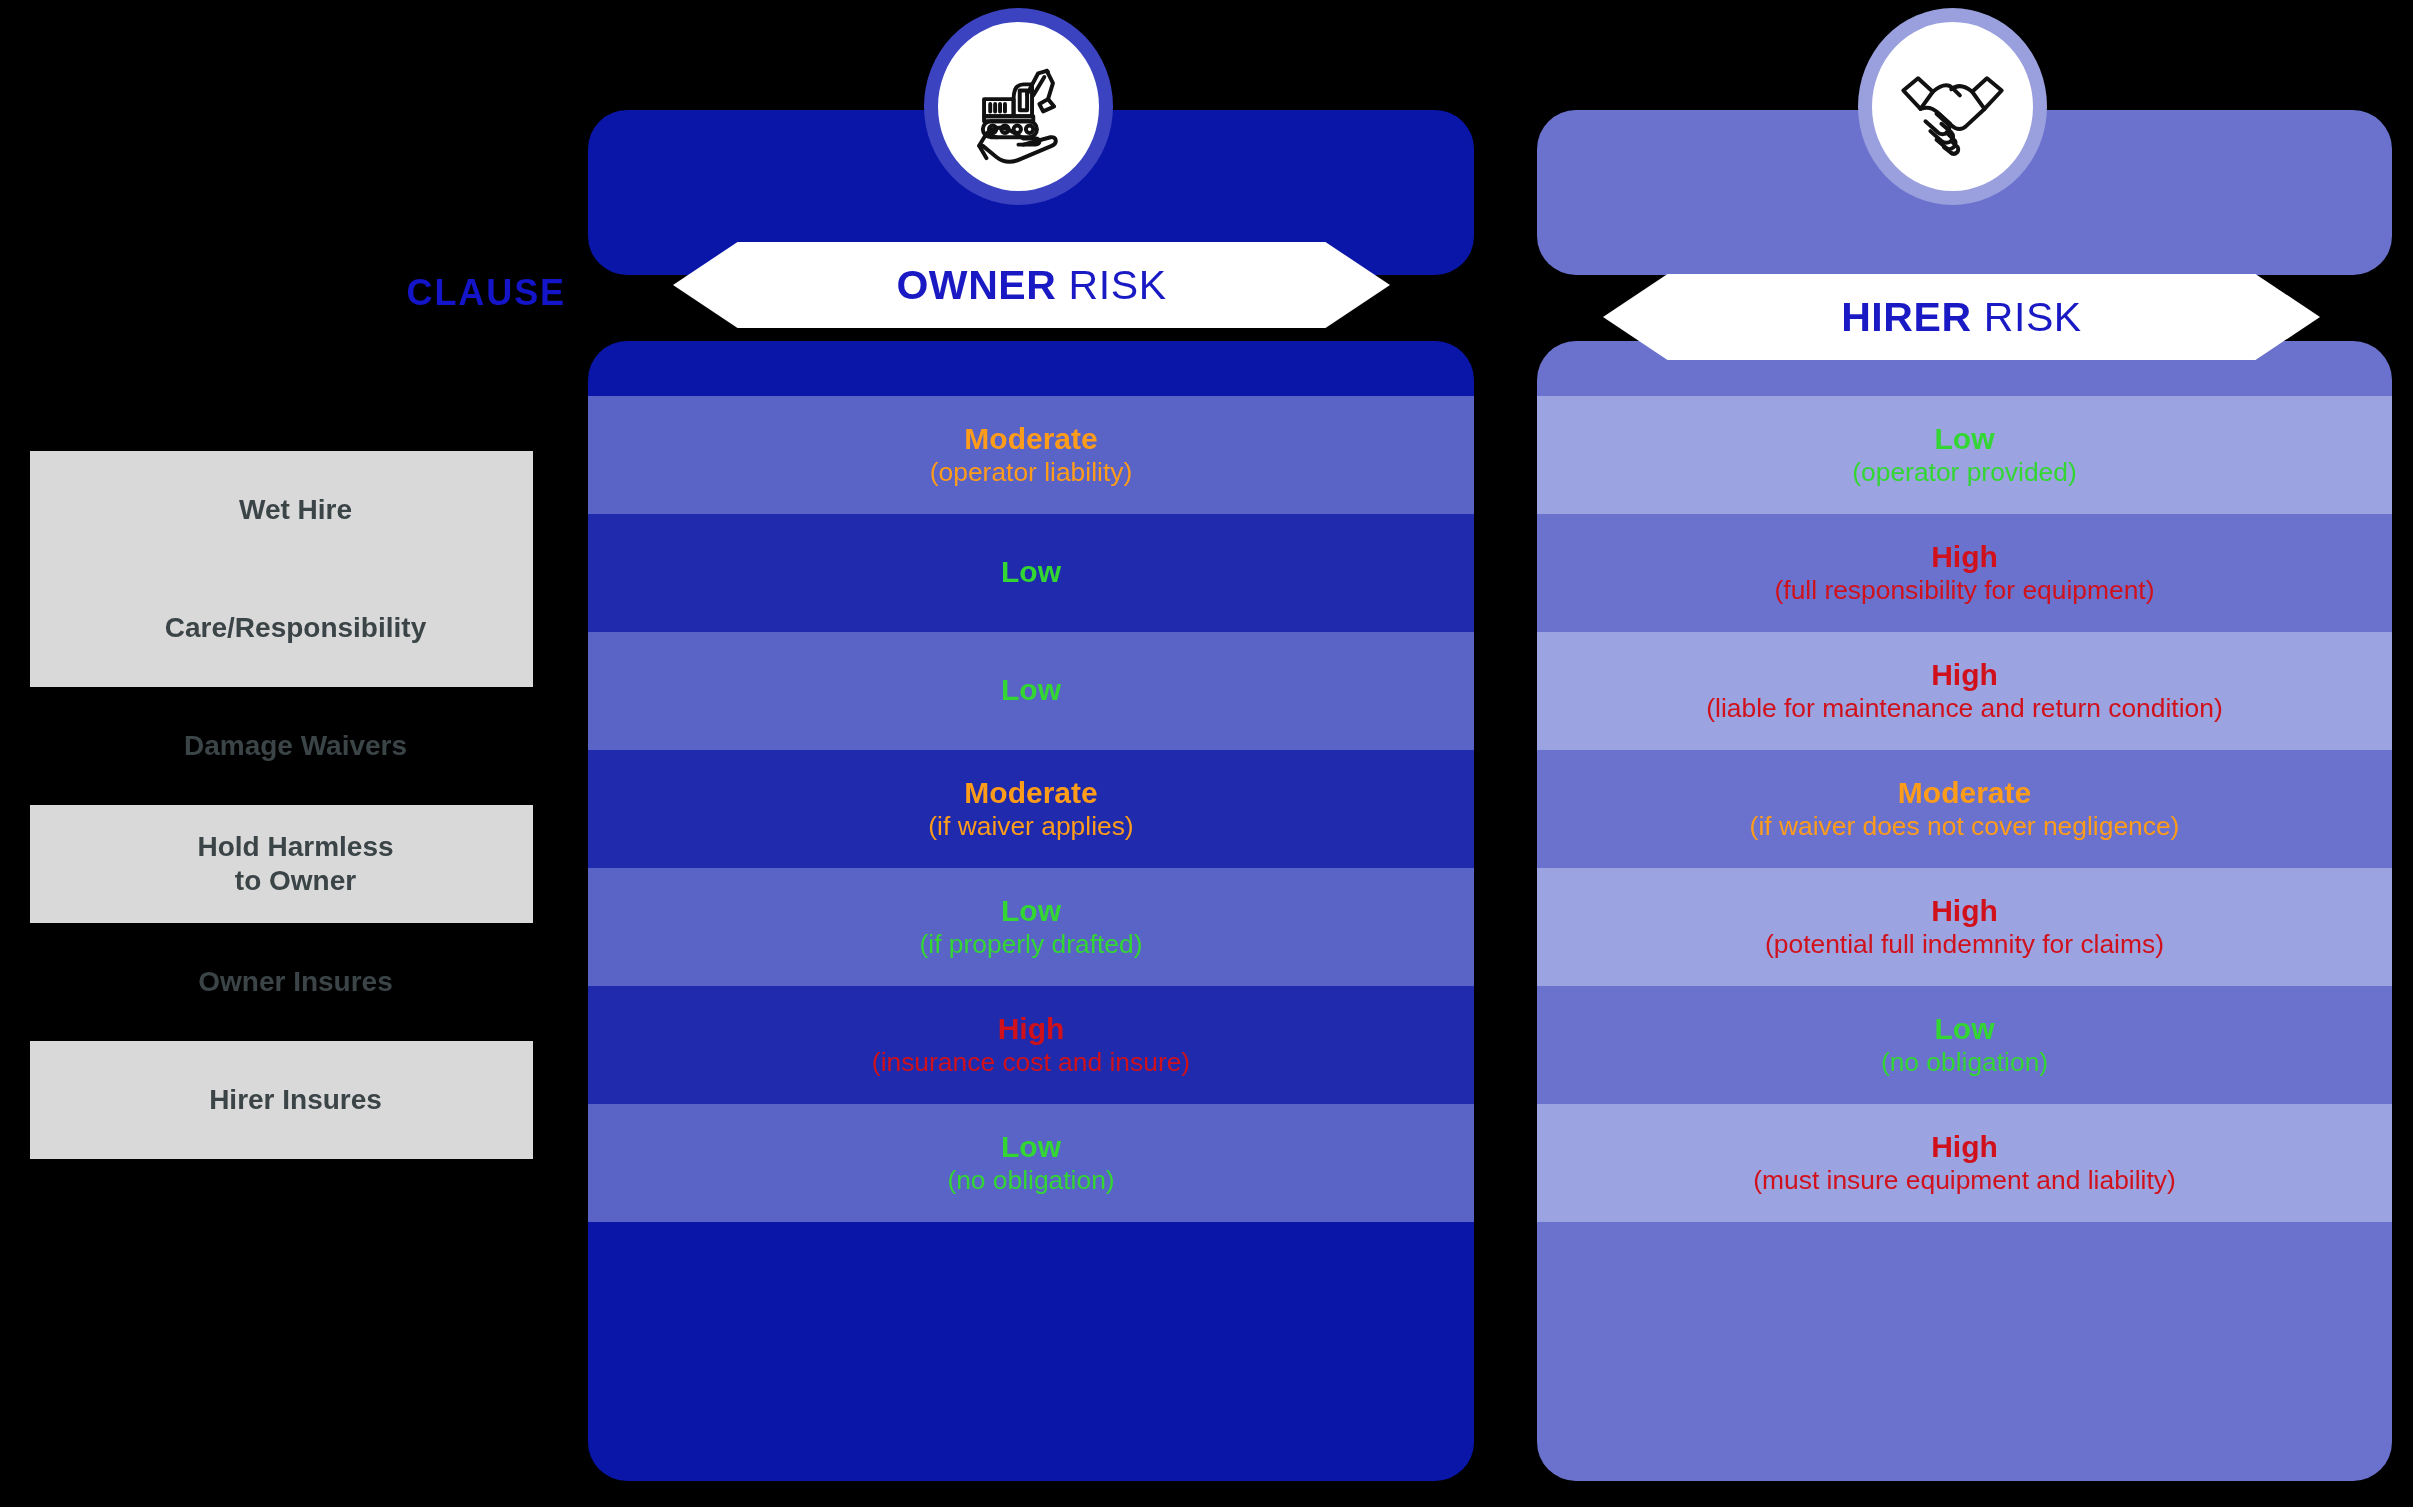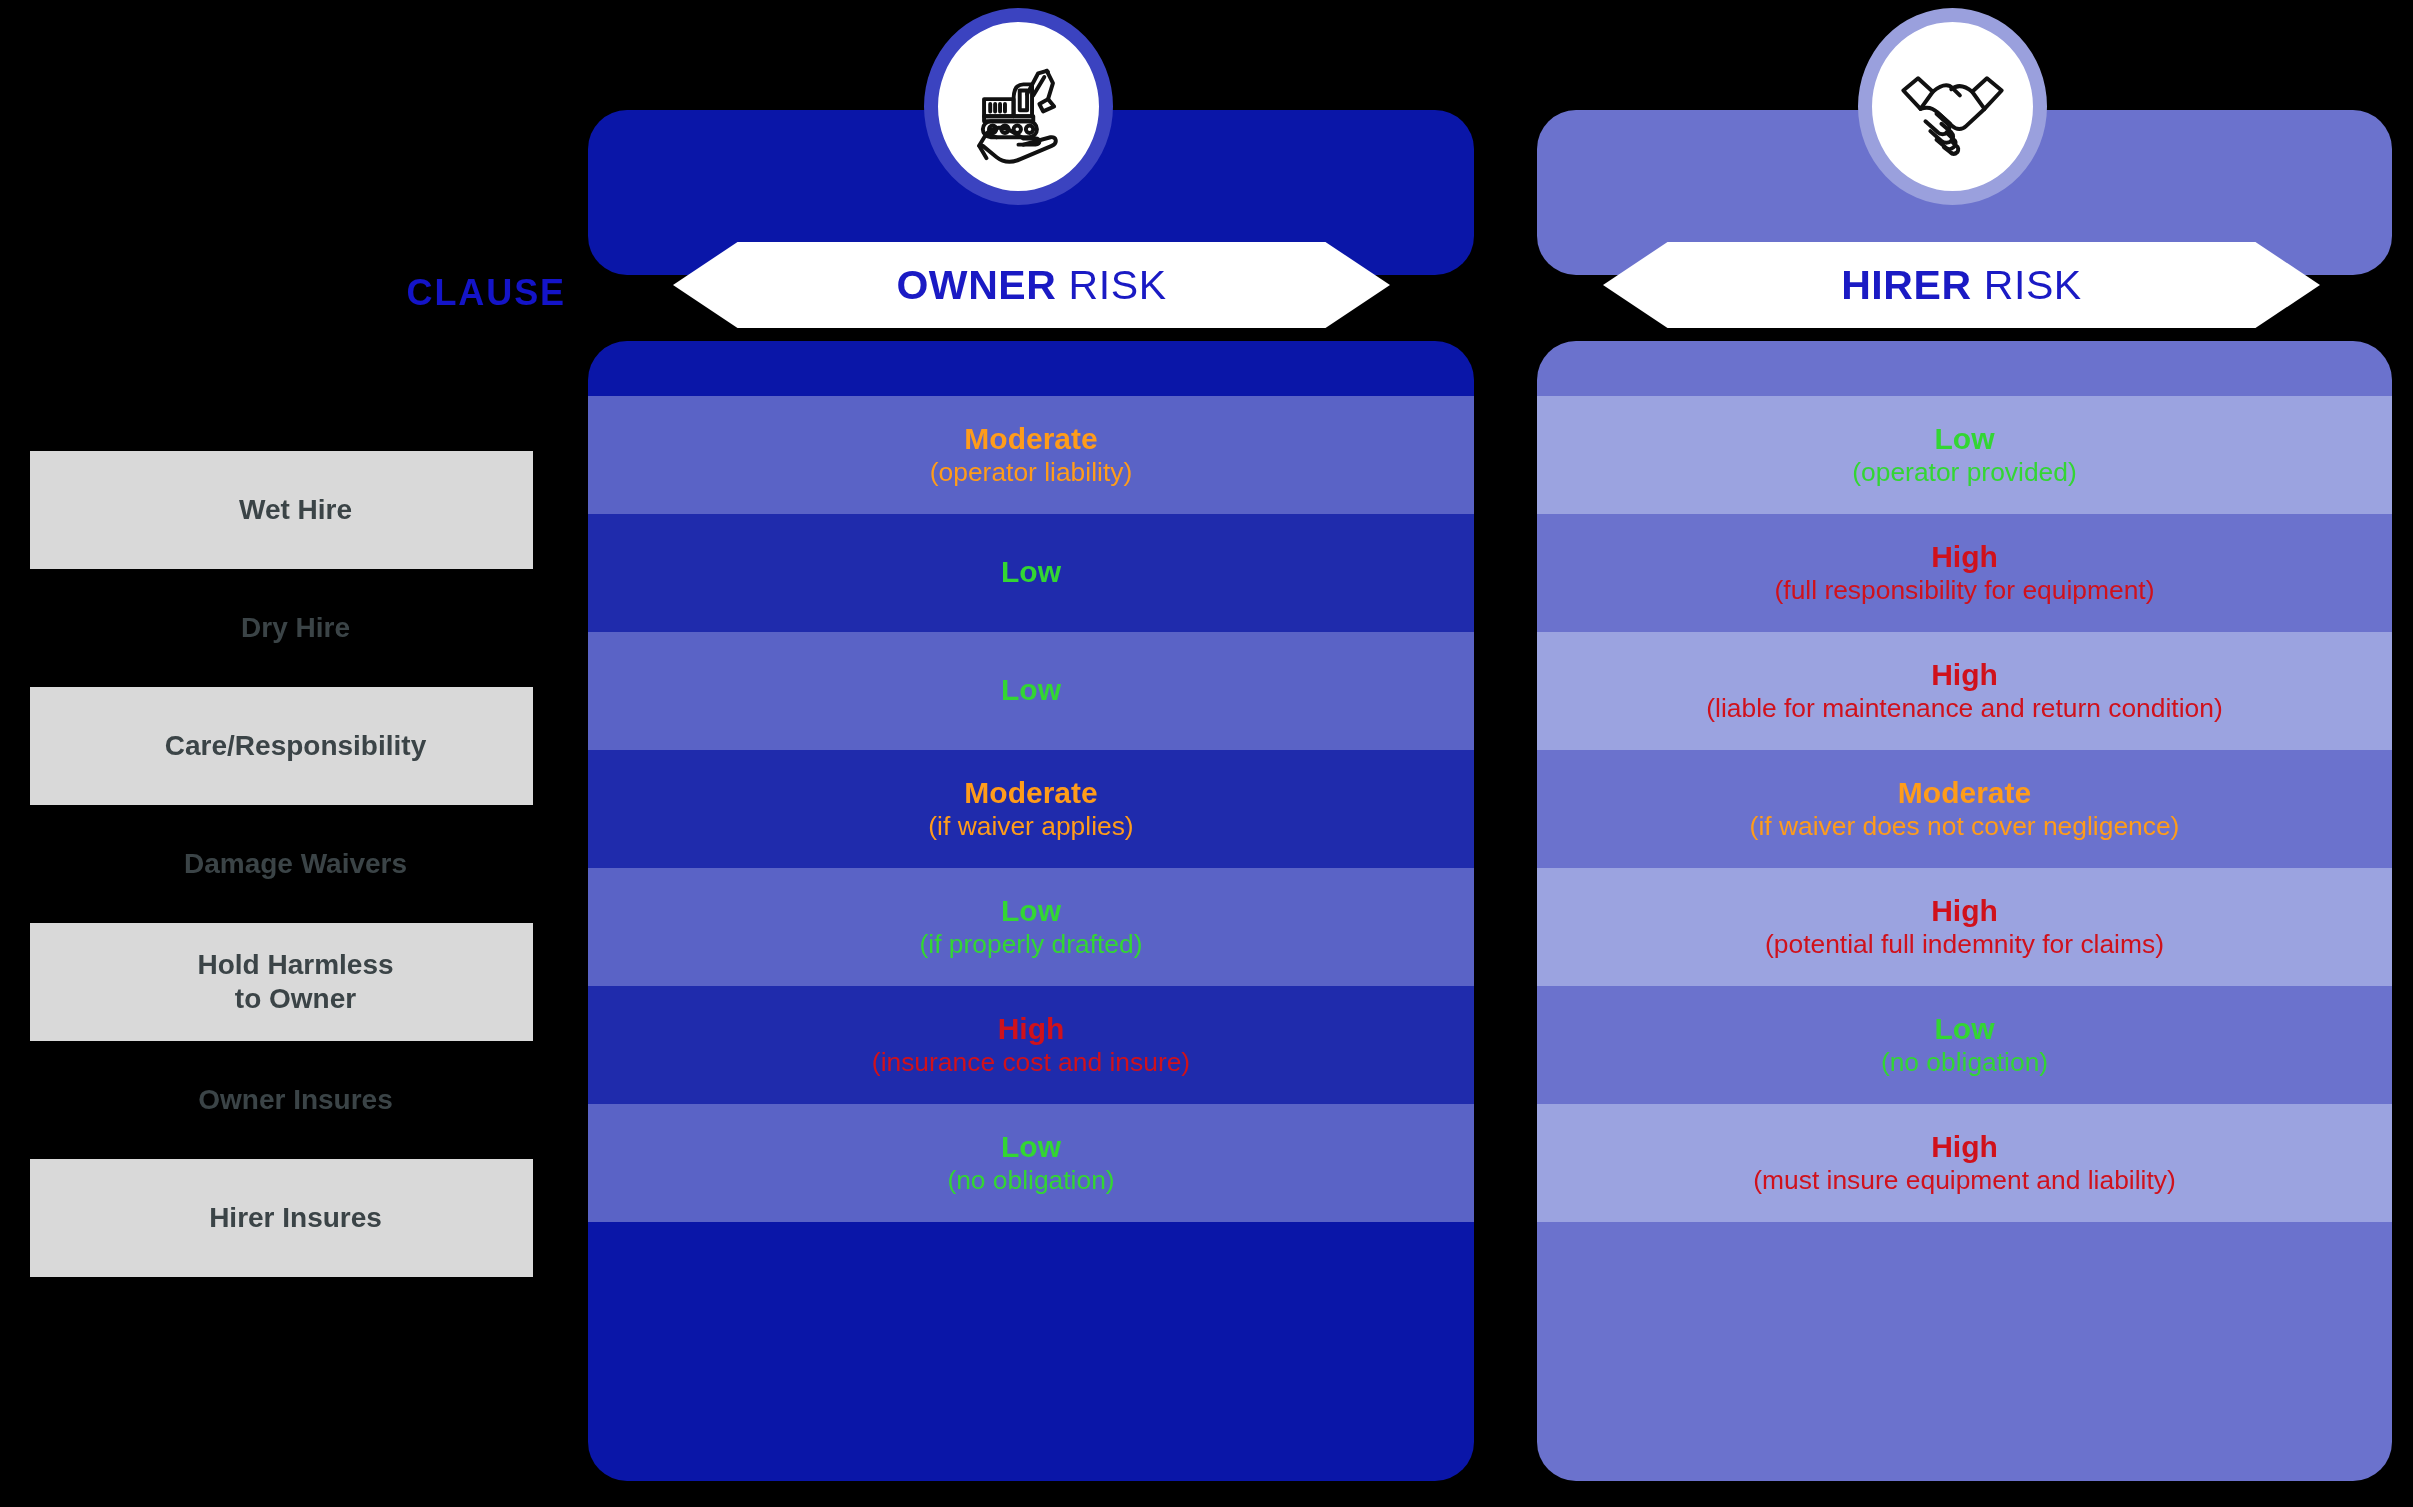--- a/index.html
+++ b/index.html
@@ -79,21 +79,21 @@
 
   
   .banner{
     position:absolute;top:242px;height:86px;
     background:#ffffff;
     display:flex;align-items:center;justify-content:center;
     clip-path:polygon(0% 50%, 9% 0%, 91% 0%, 100% 50%, 91% 100%, 9% 100%);
     z-index:6;
   }
   #owner-column .banner{left:107px;width:717px;}
-  #hirer-column .banner{left:88px;width:717px;}
+  #hirer-column .banner{left:88px;width:717px;margin-top:32px;}
   .banner-text{
     font-size:41px;line-height:1;white-space:nowrap;
     color:#1a1ac4;font-weight:normal;letter-spacing:0.6px;
   }
   .banner-text .strong{font-weight:bold;}
 
   
   .badge{
     position:absolute;top:7.5px;width:189px;height:197px;border-radius:50%;
     background:#ffffff;border:14px solid #3f48c4;
@@ -108,23 +108,20 @@
 <body>
 
 <div class="stage">
 
   <div id="clause-column">
     <div id="clause-title">CLAUSE</div>
     <div id="clause-list">
       <div class="clause-row shaded">
         <span>Wet Hire</span>
       </div>
-      <div class="clause-row plain">
-        <span>Dry Hire</span>
-      </div>
       <div class="clause-row shaded">
         <span>Care/Responsibility</span>
       </div>
       <div class="clause-row plain">
         <span>Damage Waivers</span>
       </div>
       <div class="clause-row shaded">
         <span class="multiline">Hold Harmless<br>to Owner</span>
       </div>
       <div class="clause-row plain">

